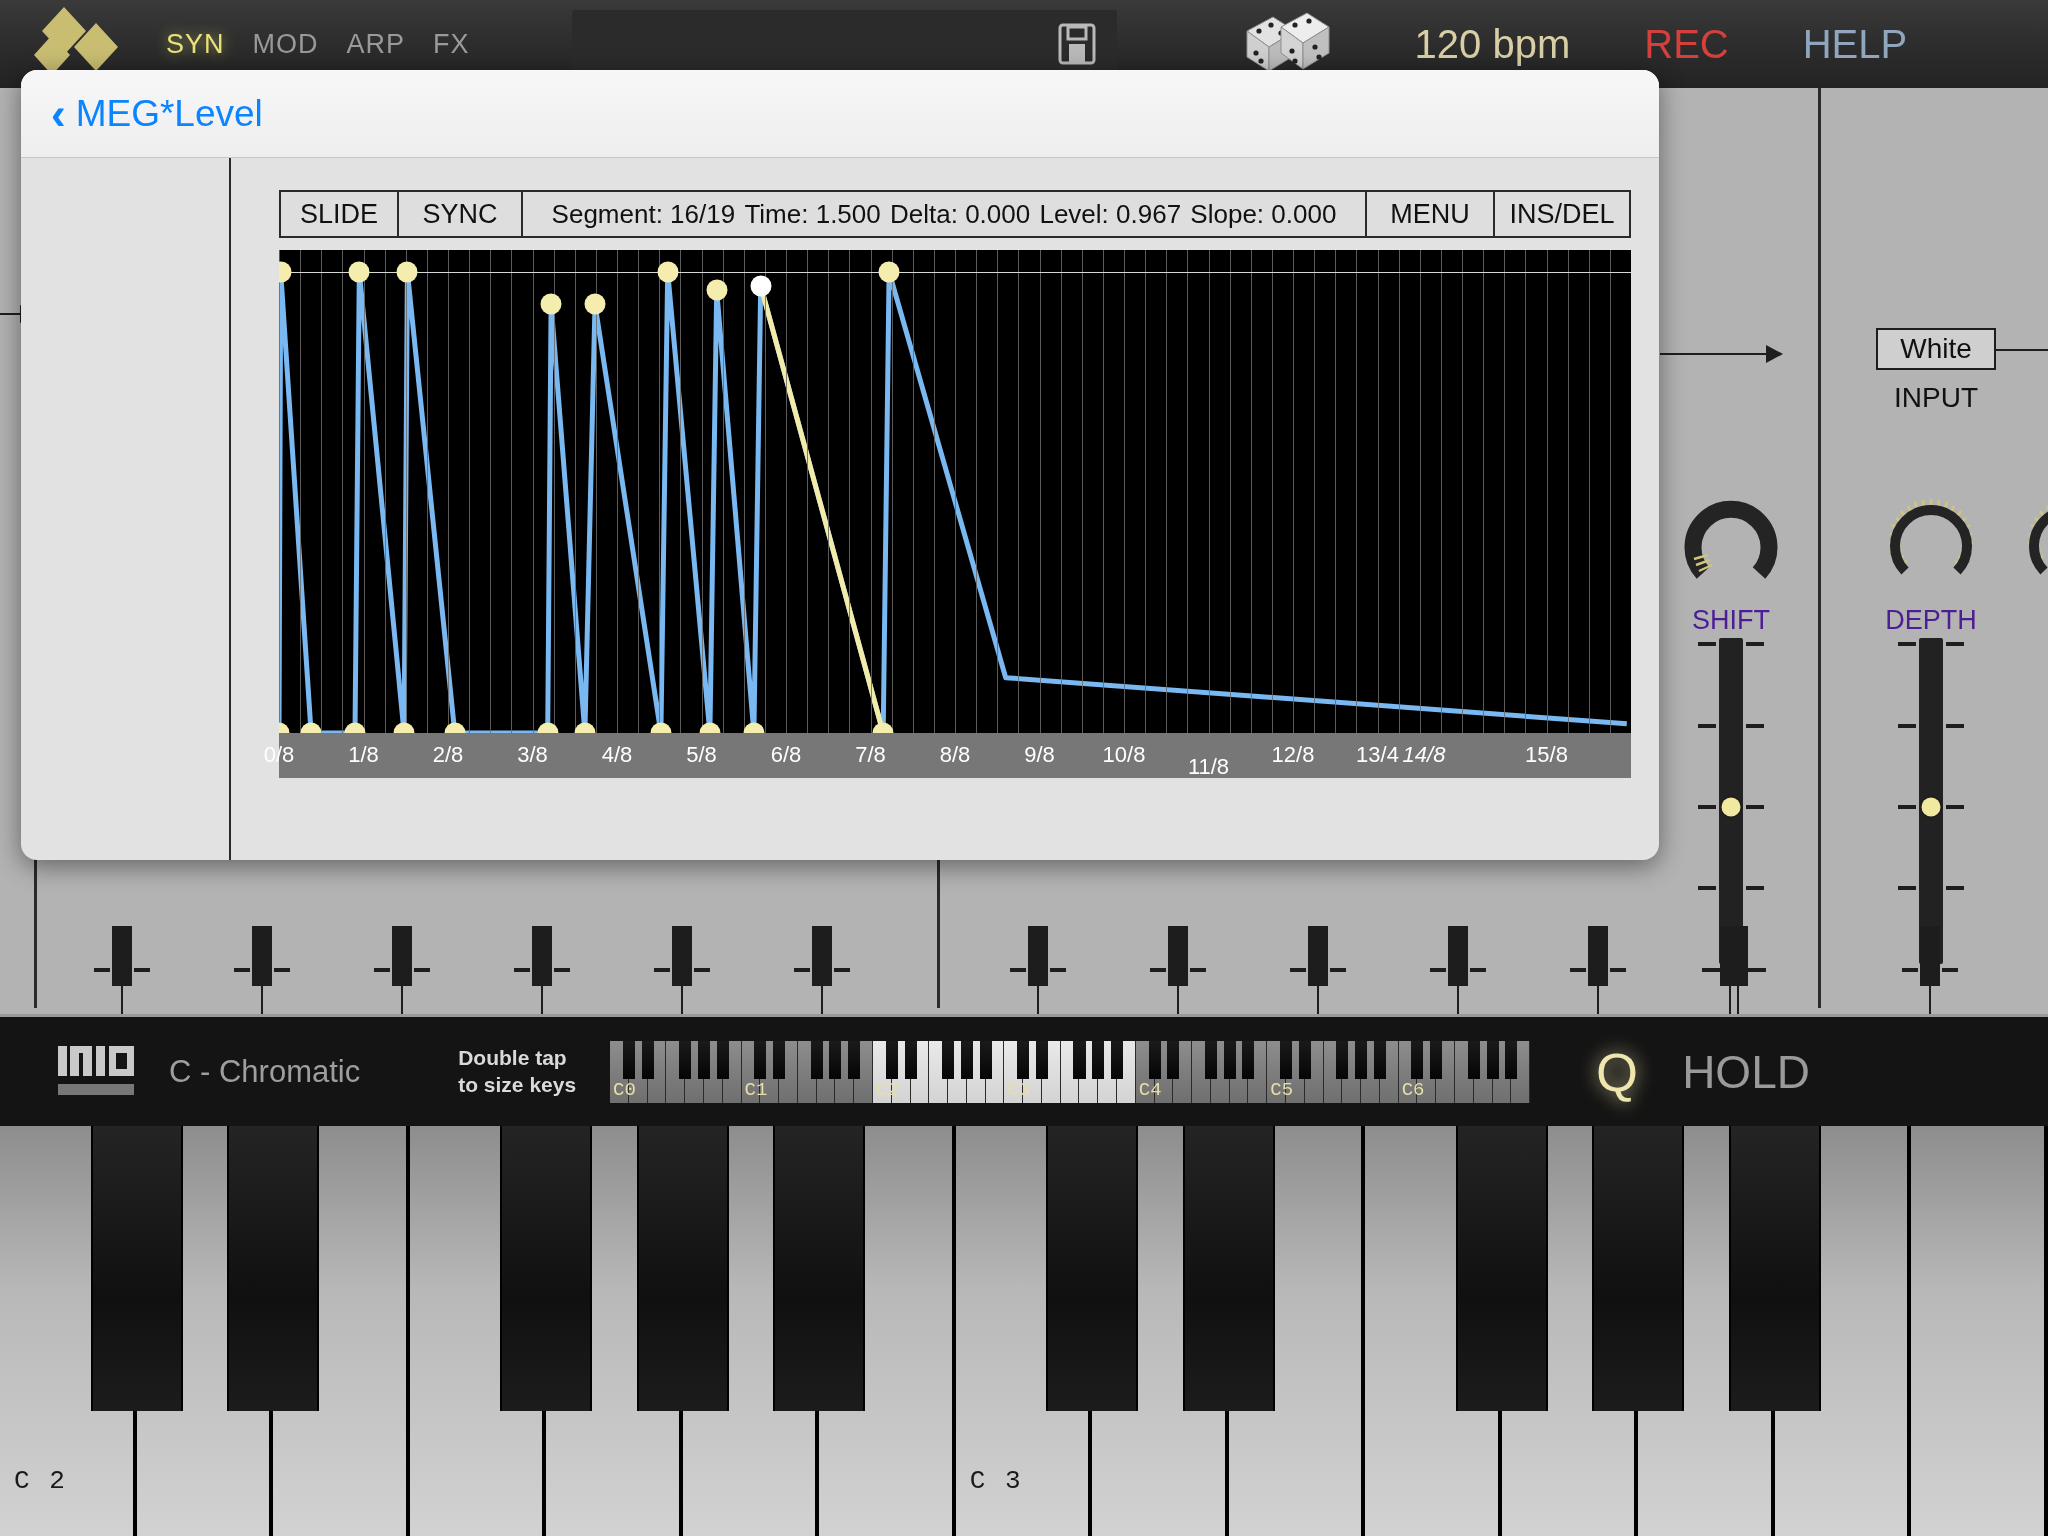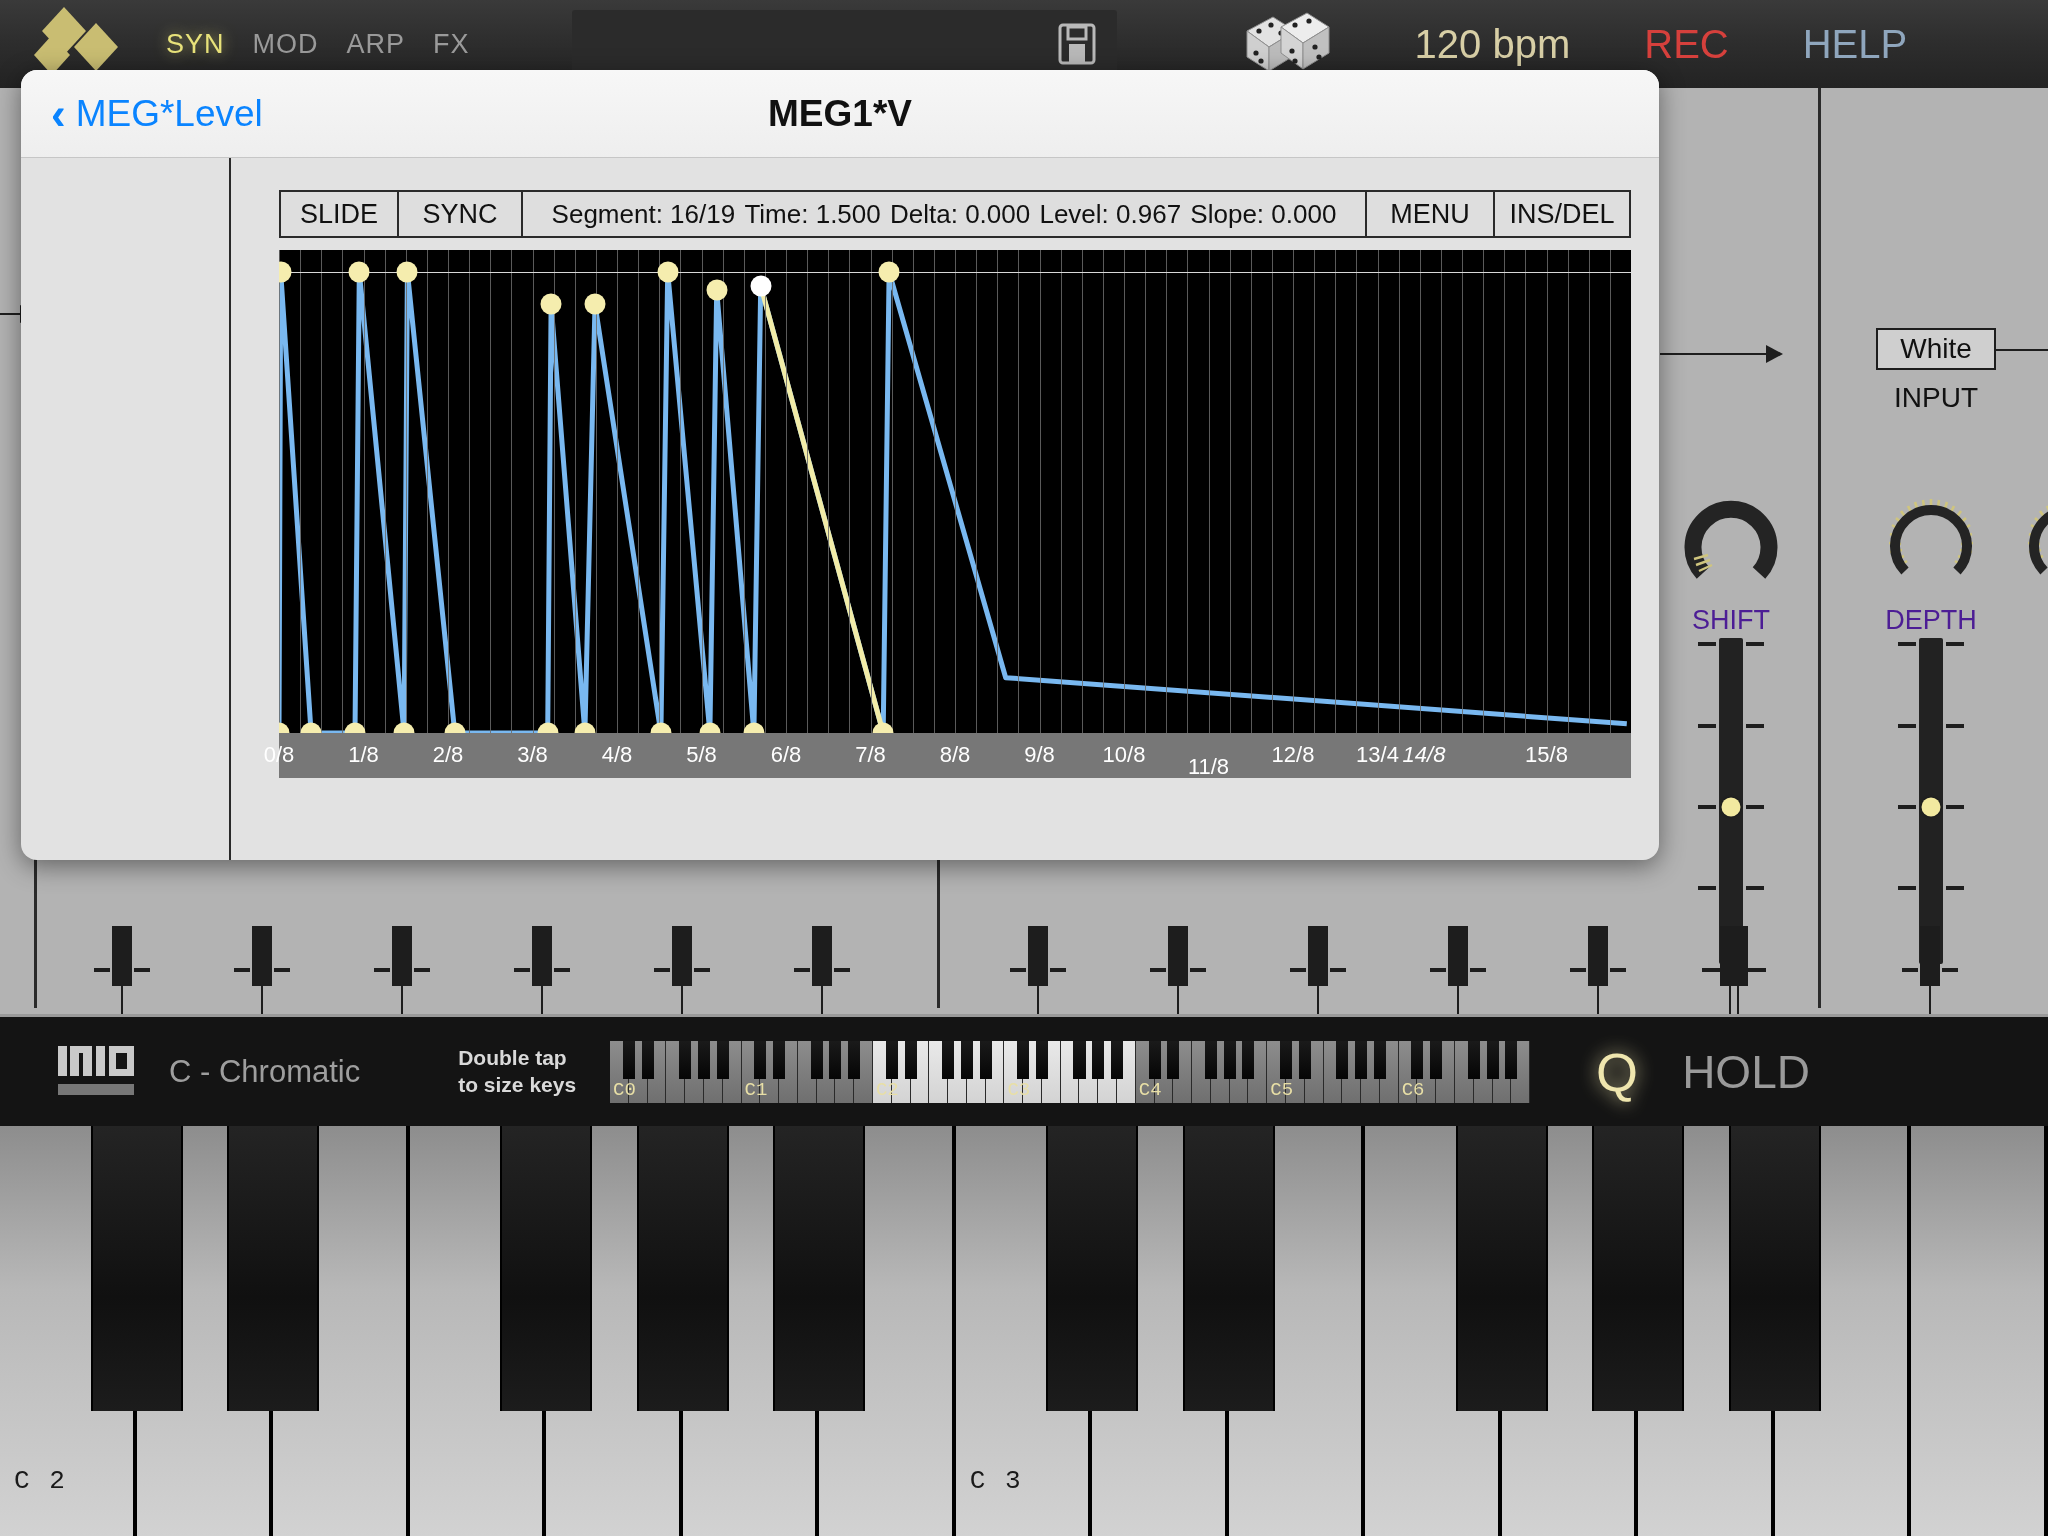--- a/index.html
+++ b/index.html
@@ -439,21 +439,20 @@
     </div>
   </div>
 </div>
 
 <div id="modal">
   <div id="modalhdr">
     <div id="backbtn">
       <span class="chev">‹</span>
       <span class="txt">MEG*Level</span>
     </div>
-    <div id="modaltitle">MEG1*V</div>
   </div>
 
   <div id="modalbody">
     <div class="sidecol"></div>
 
     <div id="egtoolbar">
       <div class="tbtn" id="tb-slide">SLIDE</div>
       <div class="tbtn" id="tb-sync">SYNC</div>
       <div id="tb-read">
         <span>Segment: 16/19</span>

